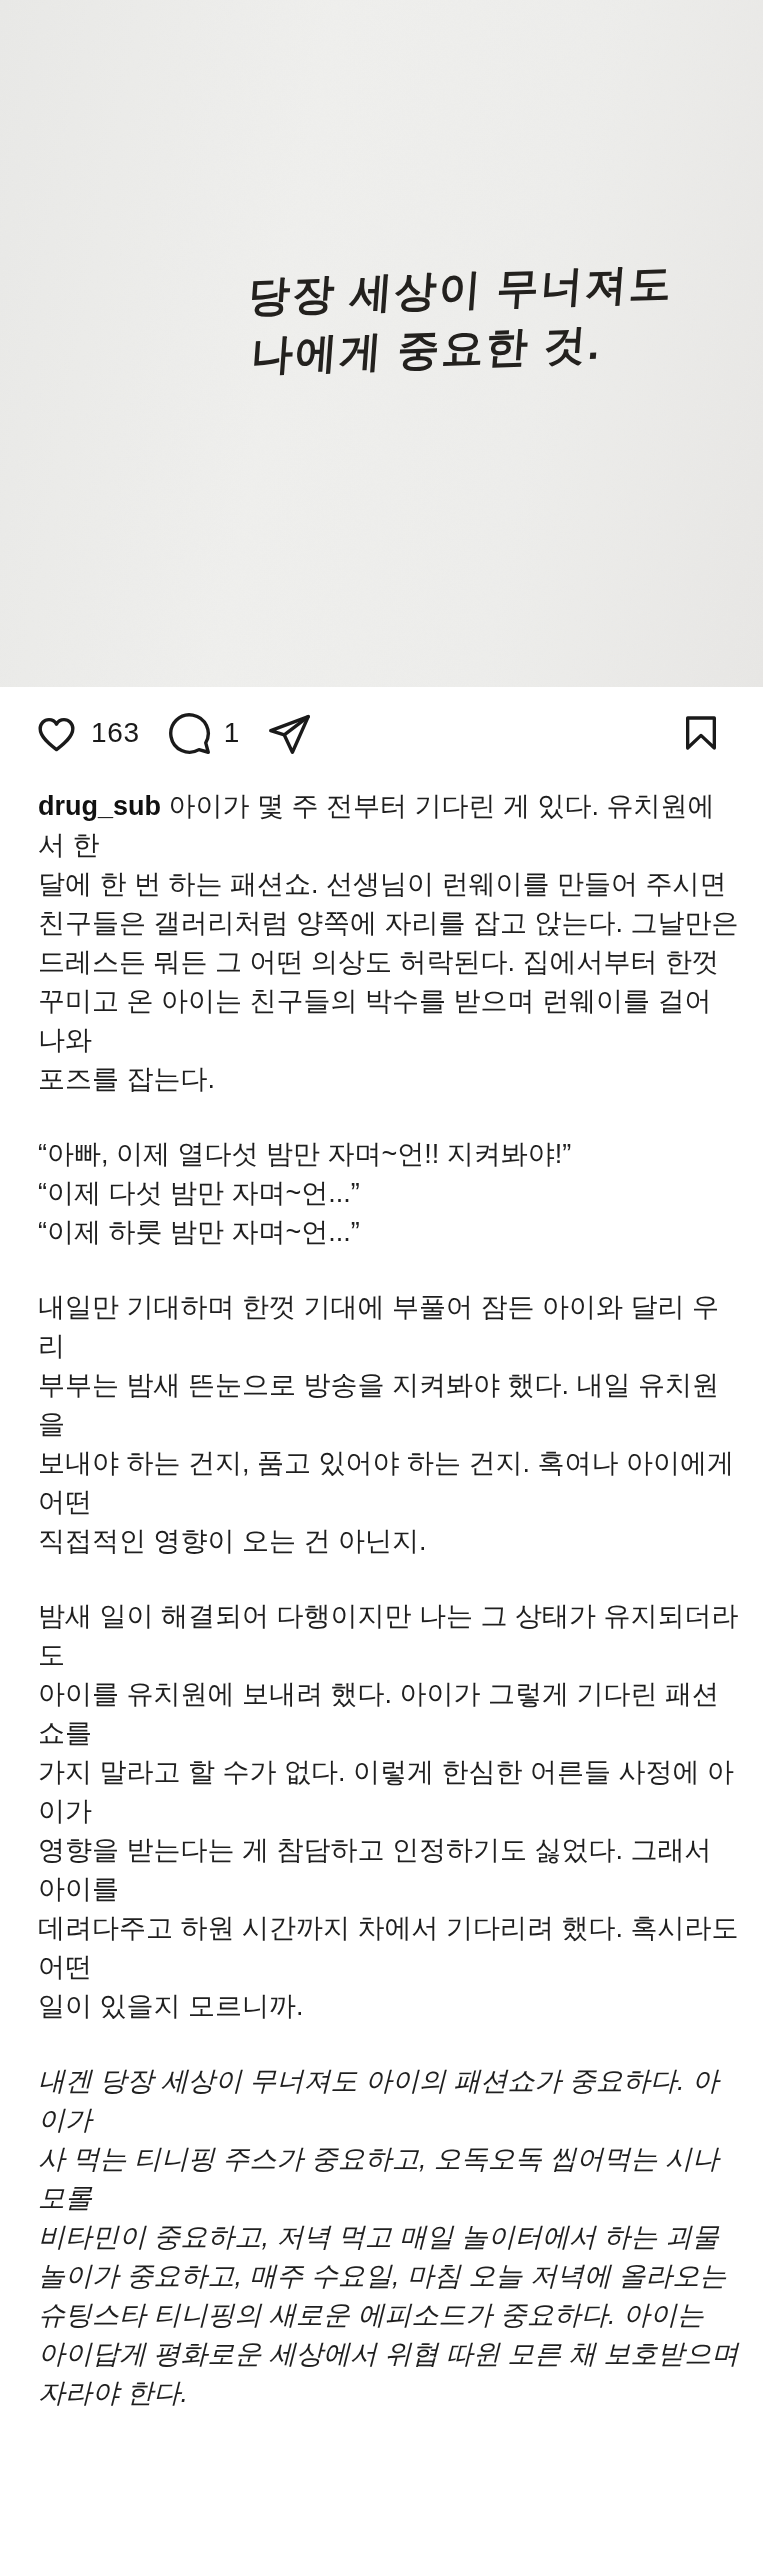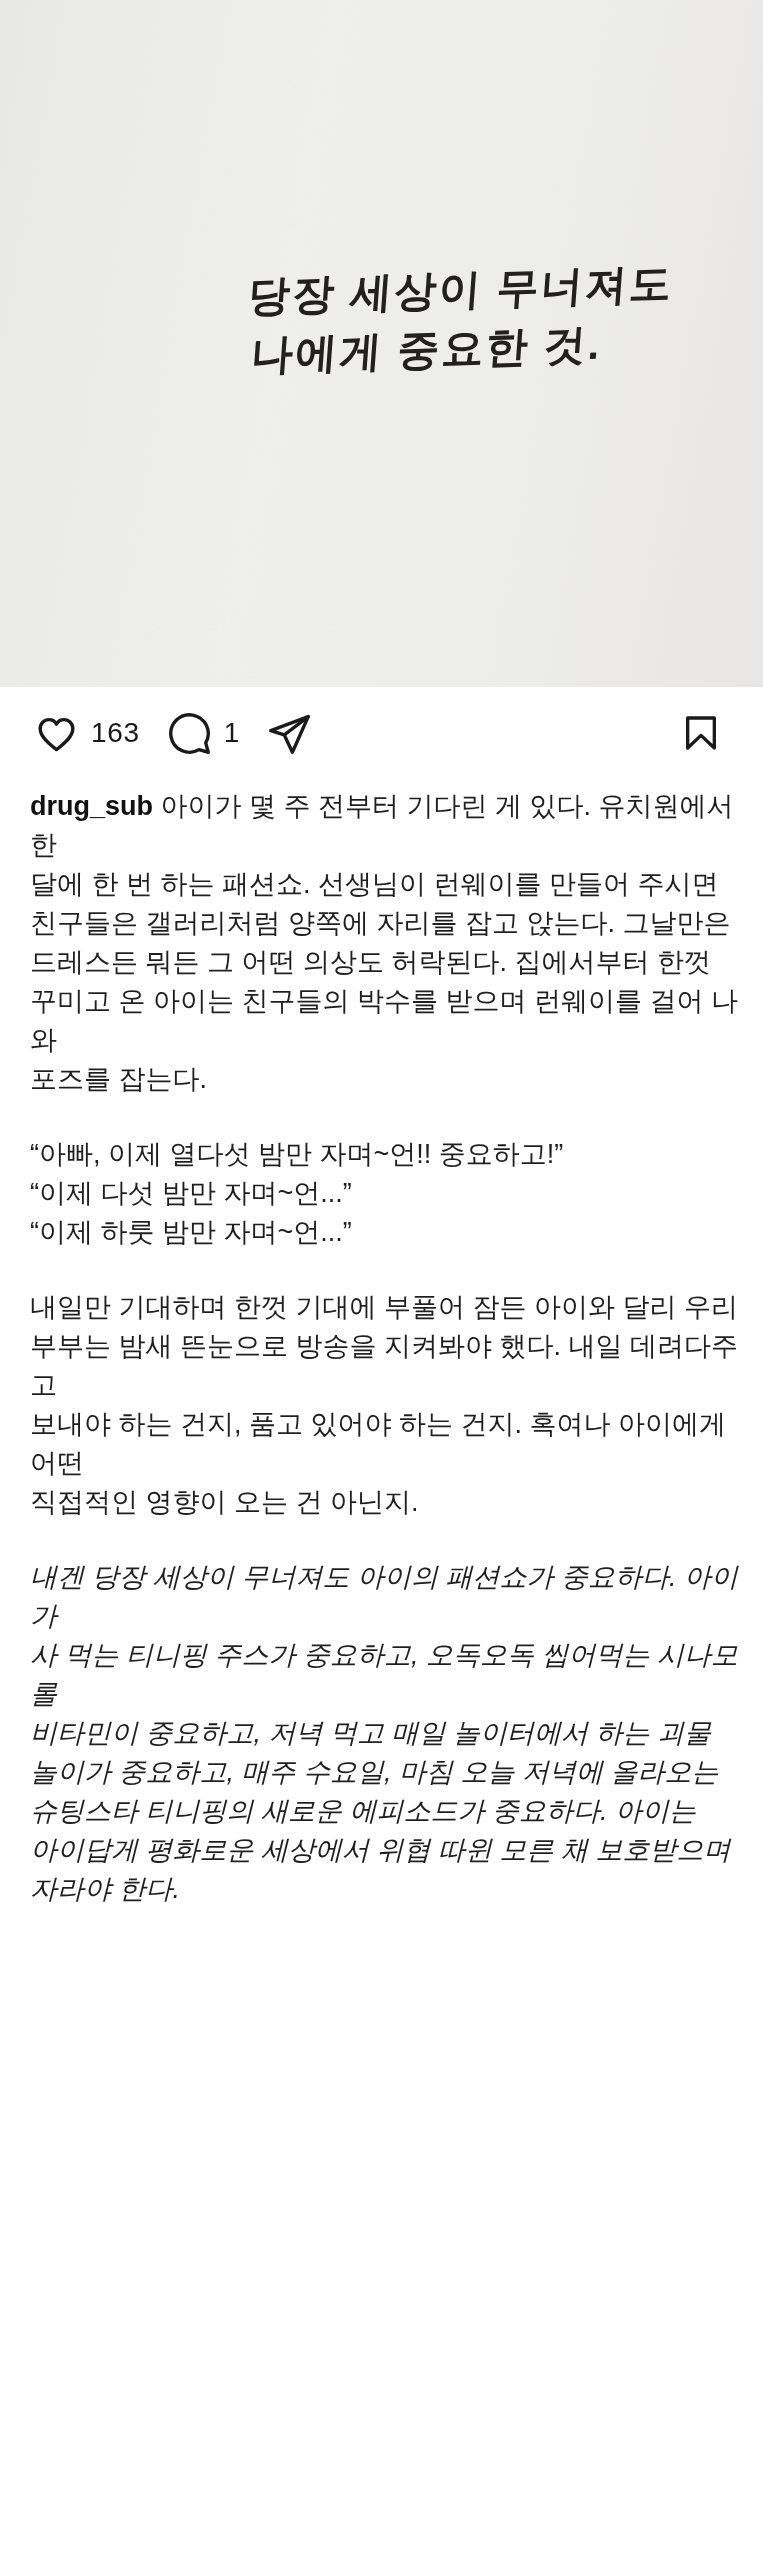--- a/index.html
+++ b/index.html
@@ -44,21 +44,21 @@
   .count.like{margin-right:27px;}
   .count.comment{margin-right:27px;}
   .save-btn{margin-left:auto;}
 
   
   .caption{
     margin-top:28px;padding:0 22.4px 0 30px;
     color:#1f1f1f;font-size:27px;line-height:39px;
   }
   .caption p{
-    margin:0 0 36px 0;white-space:pre-line;
+    margin:0 0 36px 8px;white-space:pre-line;
   }
   .caption p:last-child{margin-bottom:0;font-style:italic;}
   .username{font-weight:700;cursor:pointer;color:#111111;}
 </style>
 </head>
 <body>
 
 <div class="post">
 
   <div class="photo">
@@ -110,27 +110,33 @@
     </button>
   </div>
 
   <div class="caption">
     <p><span class="username">drug_sub</span> <span>아이가 몇 주 전부터 기다린 게 있다. 유치원에서 한
 달에 한 번 하는 패션쇼. 선생님이 런웨이를 만들어 주시면
 친구들은 갤러리처럼 양쪽에 자리를 잡고 앉는다. 그날만은
 드레스든 뭐든 그 어떤 의상도 허락된다. 집에서부터 한껏
 꾸미고 온 아이는 친구들의 박수를 받으며 런웨이를 걸어 나와
 포즈를 잡는다.</span></p>
-    <p>“아빠, 이제 열다섯 밤만 자며~언!! 중요하고!”
+    <p>“아빠, 이제 열다섯 밤만 자며~언!! 지켜봐야!”
 “이제 다섯 밤만 자며~언...”
 “이제 하룻 밤만 자며~언...”</p>
     <p>내일만 기대하며 한껏 기대에 부풀어 잠든 아이와 달리 우리
-부부는 밤새 뜬눈으로 방송을 지켜봐야 했다. 내일 데려다주고
+부부는 밤새 뜬눈으로 방송을 지켜봐야 했다. 내일 유치원을
 보내야 하는 건지, 품고 있어야 하는 건지. 혹여나 아이에게 어떤
 직접적인 영향이 오는 건 아닌지.</p>
+    <p>밤새 일이 해결되어 다행이지만 나는 그 상태가 유지되더라도
+아이를 유치원에 보내려 했다. 아이가 그렇게 기다린 패션쇼를
+가지 말라고 할 수가 없다. 이렇게 한심한 어른들 사정에 아이가
+영향을 받는다는 게 참담하고 인정하기도 싫었다. 그래서 아이를
+데려다주고 하원 시간까지 차에서 기다리려 했다. 혹시라도 어떤
+일이 있을지 모르니까.</p>
     <p>내겐 당장 세상이 무너져도 아이의 패션쇼가 중요하다. 아이가
 사 먹는 티니핑 주스가 중요하고, 오독오독 씹어먹는 시나모롤
 비타민이 중요하고, 저녁 먹고 매일 놀이터에서 하는 괴물
 놀이가 중요하고, 매주 수요일, 마침 오늘 저녁에 올라오는
 슈팅스타 티니핑의 새로운 에피소드가 중요하다. 아이는
 아이답게 평화로운 세상에서 위협 따윈 모른 채 보호받으며
 자라야 한다.</p>
 
   </div>
 

